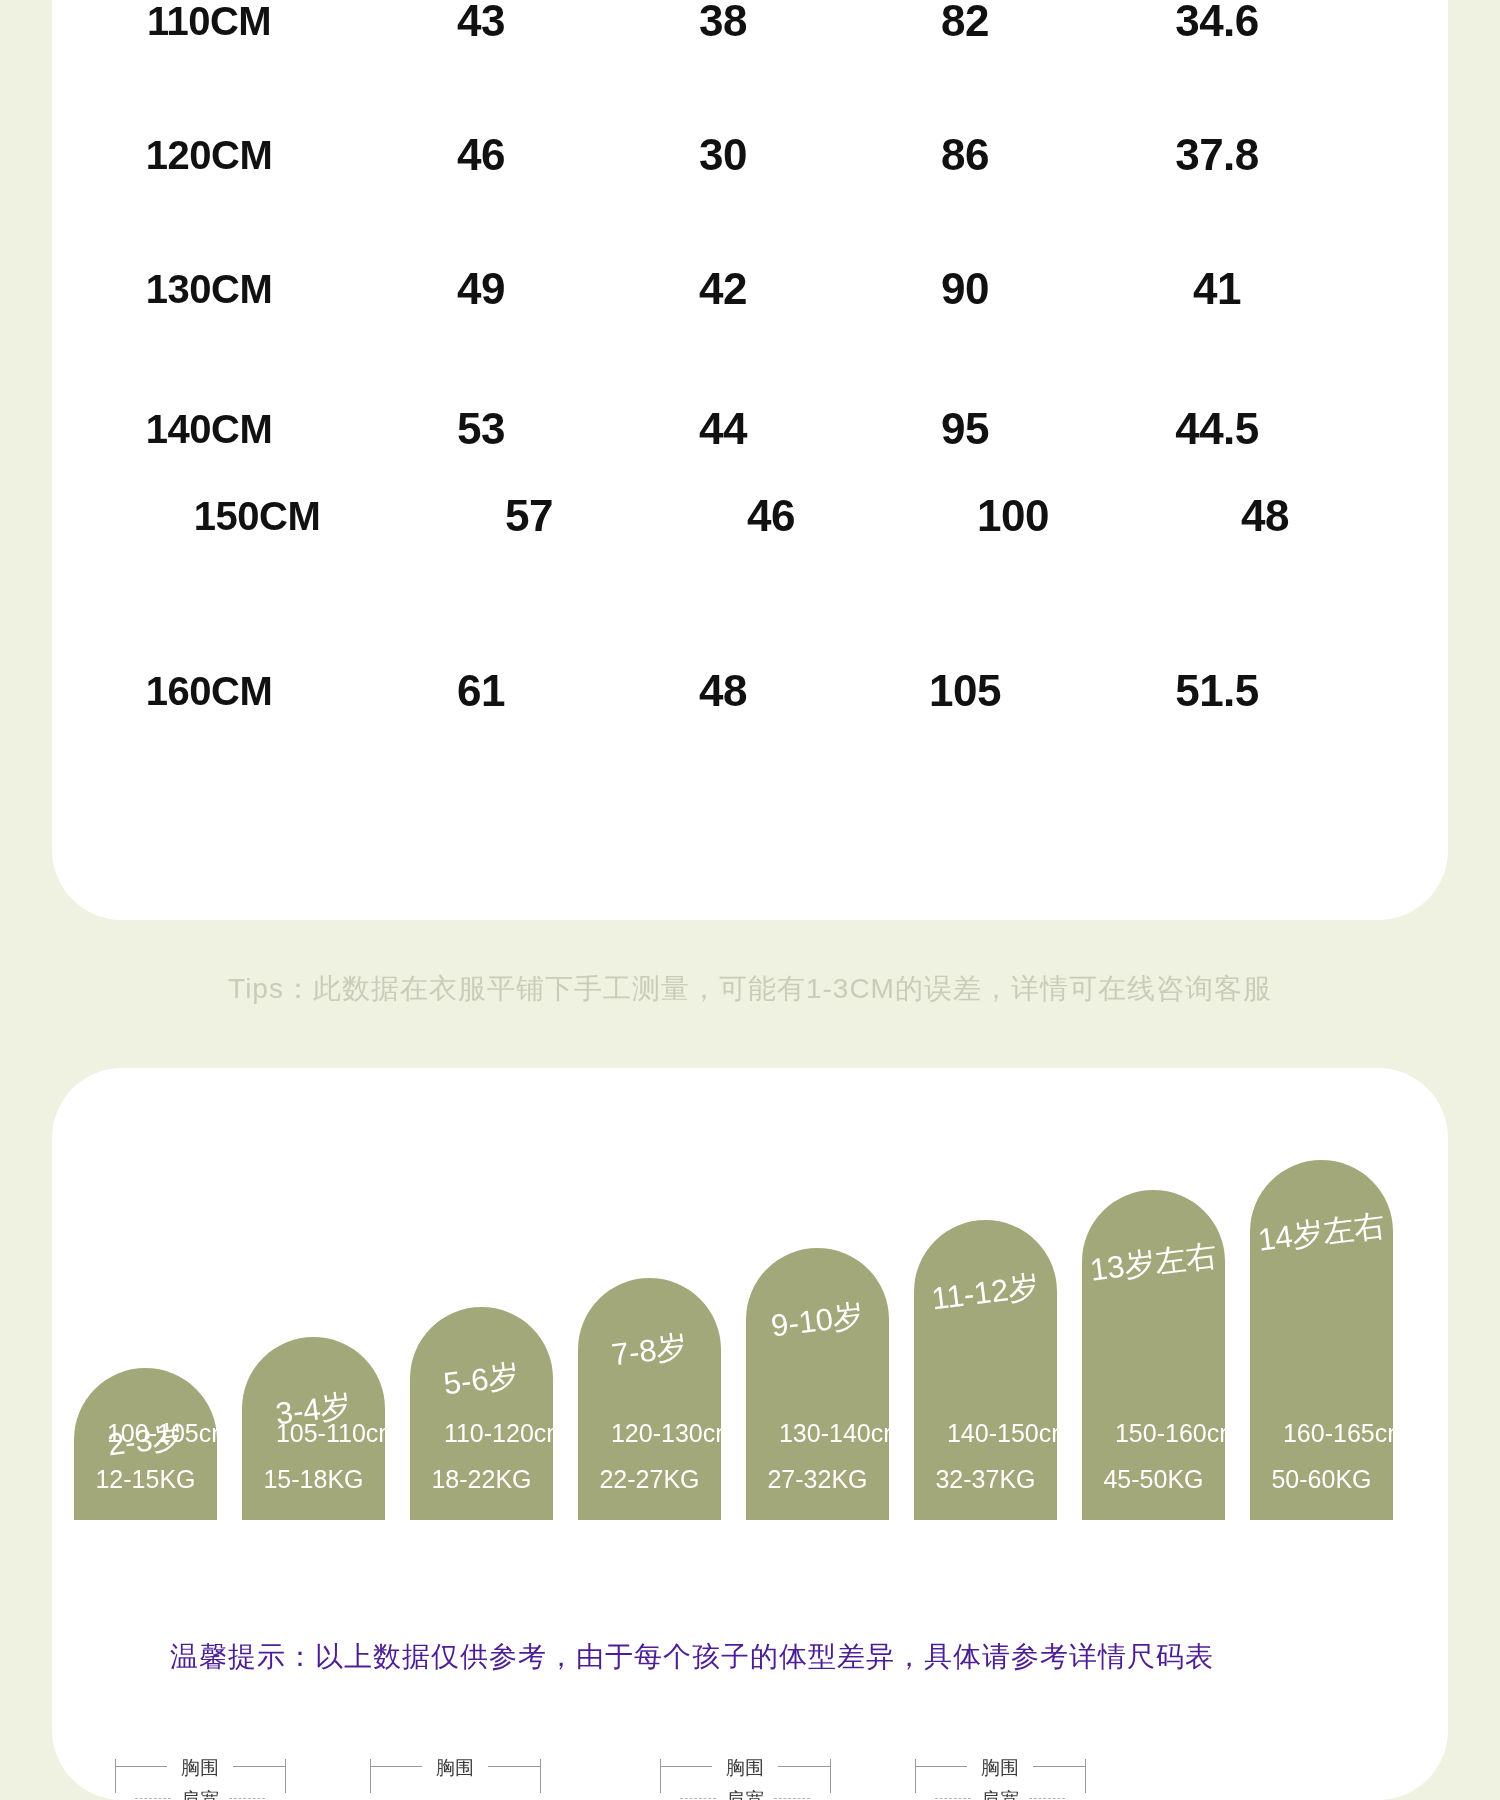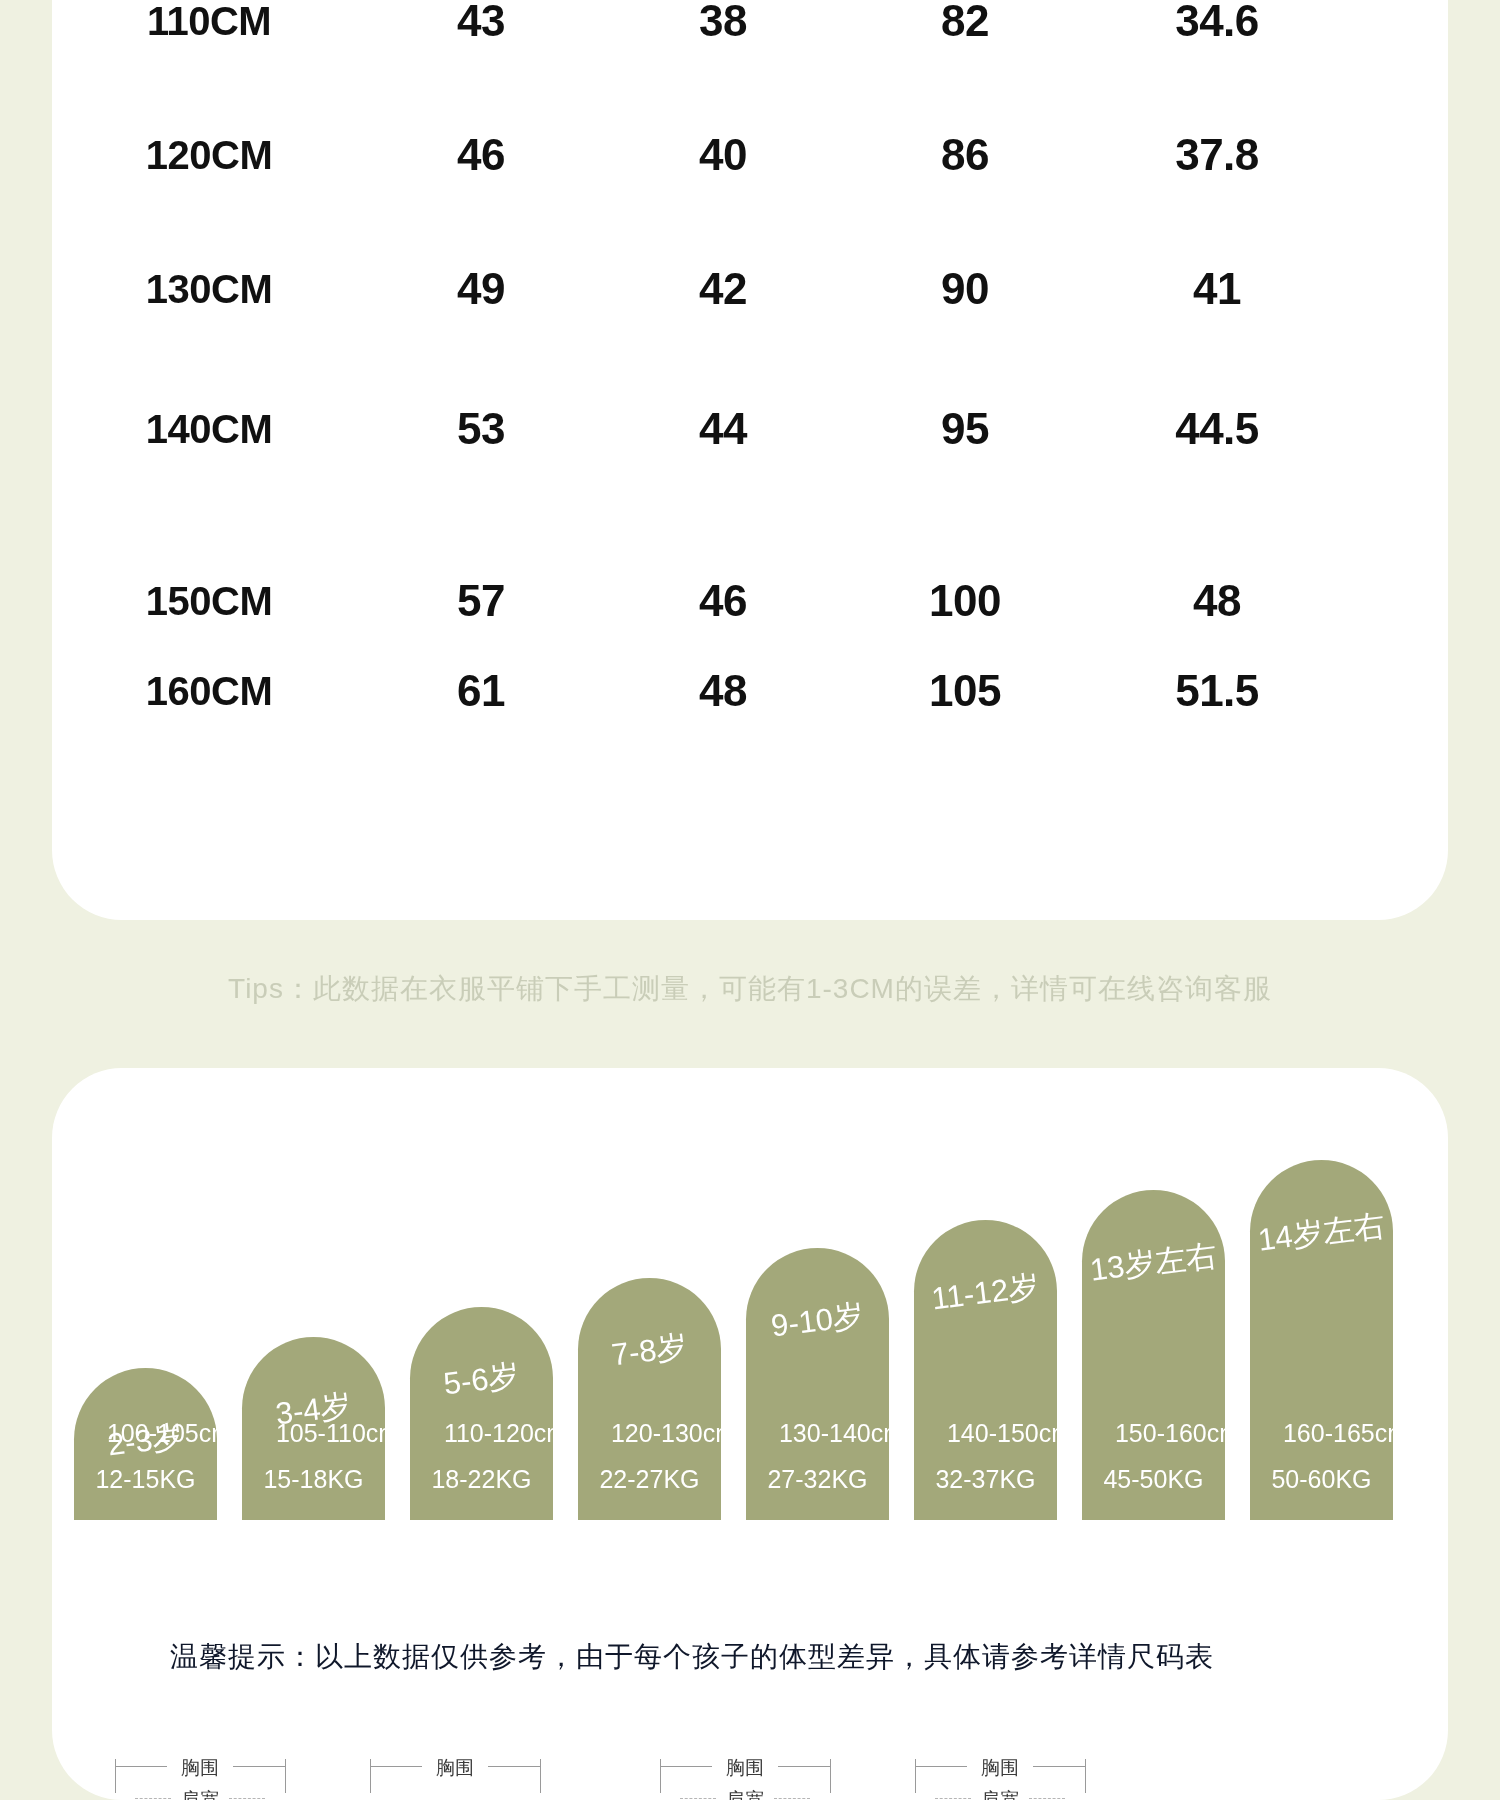--- a/index.html
+++ b/index.html
@@ -72,21 +72,21 @@
   }
   .arch .kg{
     position:absolute; left:0; bottom:26px; width:100%;
     text-align:center; font-size:25px; white-space:nowrap;
     font-family:Liberation Sans, sans-serif;
   }
 
   
   #warm-note{
     position:absolute; left:0; top:1638px; width:1384px;
-    text-align:center; font-size:28px; color:#0f172a;
+    text-align:center; font-size:28px; color:#4c1d95;
     letter-spacing:1px;
     font-family:"Liberation Sans","DejaVu Sans",sans-serif;
   }
 
   
   #measure-row{
     position:absolute; left:52px; top:1740px; width:1396px; height:60px;
     overflow:hidden;
   }
   .mfig{ position:absolute; top:10px; width:190px; height:60px; }
@@ -107,39 +107,39 @@
       <div class="trow" style="top: 334px;">
         <div class="tcell c0">110CM</div>
         <div class="tcell c1">43</div>
         <div class="tcell c2">38</div>
         <div class="tcell c3">82</div>
         <div class="tcell c4">34.6</div>
       </div>
       <div class="trow" style="top: 468px;">
         <div class="tcell c0">120CM</div>
         <div class="tcell c1">46</div>
-        <div class="tcell c2">40</div>
+        <div class="tcell c2">30</div>
         <div class="tcell c3">86</div>
         <div class="tcell c4">37.8</div>
       </div>
       <div class="trow" style="top: 602px;">
         <div class="tcell c0">130CM</div>
         <div class="tcell c1">49</div>
         <div class="tcell c2">42</div>
         <div class="tcell c3">90</div>
         <div class="tcell c4">41</div>
       </div>
       <div class="trow" style="top: 742px; align-items: center;">
         <div class="tcell c0">140CM</div>
         <div class="tcell c1">53</div>
         <div class="tcell c2">44</div>
         <div class="tcell c3">95</div>
         <div class="tcell c4">44.5</div>
       </div>
-      <div class="trow" style="top: 914px;">
+      <div class="trow" style="top: 829px; padding-left: 48px;">
         <div class="tcell c0">150CM</div>
         <div class="tcell c1">57</div>
         <div class="tcell c2">46</div>
         <div class="tcell c3">100</div>
         <div class="tcell c4">48</div>
       </div>
       <div class="trow" style="top: 1004px;">
         <div class="tcell c0">160CM</div>
         <div class="tcell c1">61</div>
         <div class="tcell c2">48</div>

